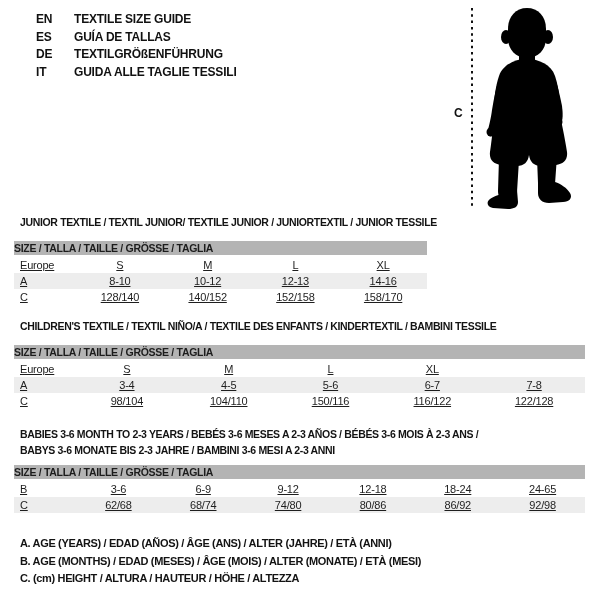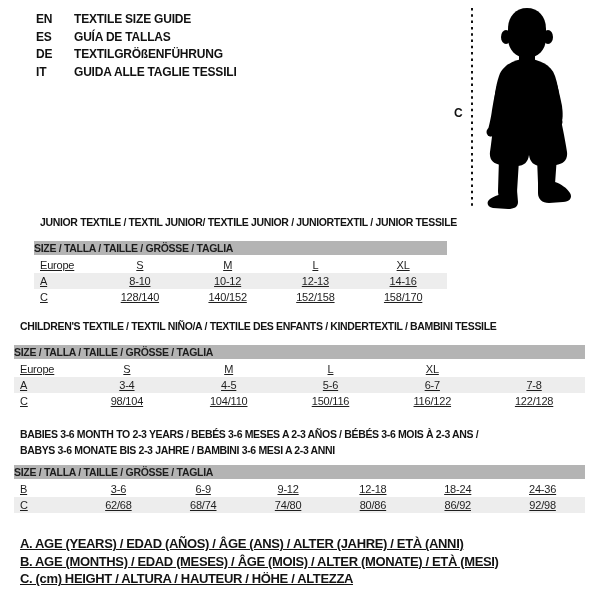--- a/index.html
+++ b/index.html
@@ -12,41 +12,41 @@
   .lang-block{position:absolute;left:22px;top:11px;}
   .lang-row{display:flex;line-height:17.6px;font-weight:bold;font-size:12px;letter-spacing:-0.2px;}
   .lang-code{width:38px;flex:0 0 38px;padding-left:14px;}
   
   .figure-area{position:absolute;left:440px;top:0;width:160px;height:215px;}
   .measure-line{position:absolute;left:30px;top:8px;}
   .measure-label{position:absolute;left:14px;top:106px;font-weight:bold;font-size:12px;}
   .baby-svg{position:absolute;left:41px;top:6px;}
   
   .table-section{position:absolute;left:14px;}
-  #table-0{top:216px;width:413px;margin-left:20px;}
+  #table-0{top:216px;width:413px;}
   #table-1{top:320px;width:571px;}
   #table-2{top:426px;width:571px;}
   .tbl-title{
     font-weight:bold;font-size:10.5px;letter-spacing:-0.35px;
     line-height:13px;white-space:nowrap;padding-left:6px;color:#131313;
   }
   #table-2 .tbl-title{line-height:16px;}
   .size-bar{
     margin-top:12px;height:14px;line-height:14px;
     font-weight:bold;font-size:10.5px;letter-spacing:-0.3px;
     color:#1c1c1c;
   }
   #table-2 .size-bar{margin-top:7px;}
   .tbl-rows{margin-top:2px;}
   .tbl-row{display:grid;height:16px;line-height:16px;font-size:11px;color:#1e1e1e;letter-spacing:-0.2px;text-decoration:underline;}
   .tbl-row .cell-label{text-align:left;padding-left:6px;}
   .tbl-row .cell-val{text-align:center;}
   
   .footnotes{position:absolute;left:20px;top:535px;}
-  .footnote{font-weight:bold;font-size:13px;letter-spacing:-0.35px;line-height:17.5px;white-space:nowrap;color:#131313;text-decoration:underline;}
+  .footnote{font-weight:bold;font-size:11px;letter-spacing:-0.35px;line-height:17.5px;white-space:nowrap;color:#131313;}
 </style>
 </head>
 <body>
 
 <div class="lang-block">
   <div class="lang-row">
     <span class="lang-code">EN</span>
     <span class="lang-title">TEXTILE SIZE GUIDE</span>
   </div>
   <div class="lang-row">
@@ -155,21 +155,21 @@
     </div>
     <div class="size-bar" style="background: rgb(180, 180, 180);">SIZE / TALLA / TAILLE / GRÖSSE / TAGLIA</div>
     <div class="tbl-rows">
       <div class="tbl-row" style="grid-template-columns: 62px repeat(6, 1fr);">
         <div class="cell-label">B</div>
         <div class="cell-val">3-6</div>
         <div class="cell-val">6-9</div>
         <div class="cell-val">9-12</div>
         <div class="cell-val">12-18</div>
         <div class="cell-val">18-24</div>
-        <div class="cell-val">24-36</div>
+        <div class="cell-val">24-65</div>
       </div>
       <div class="tbl-row" style="grid-template-columns: 62px repeat(6, 1fr); background: rgb(237, 237, 237);">
         <div class="cell-label">C</div>
         <div class="cell-val">62/68</div>
         <div class="cell-val">68/74</div>
         <div class="cell-val">74/80</div>
         <div class="cell-val">80/86</div>
         <div class="cell-val">86/92</div>
         <div class="cell-val">92/98</div>
       </div>

